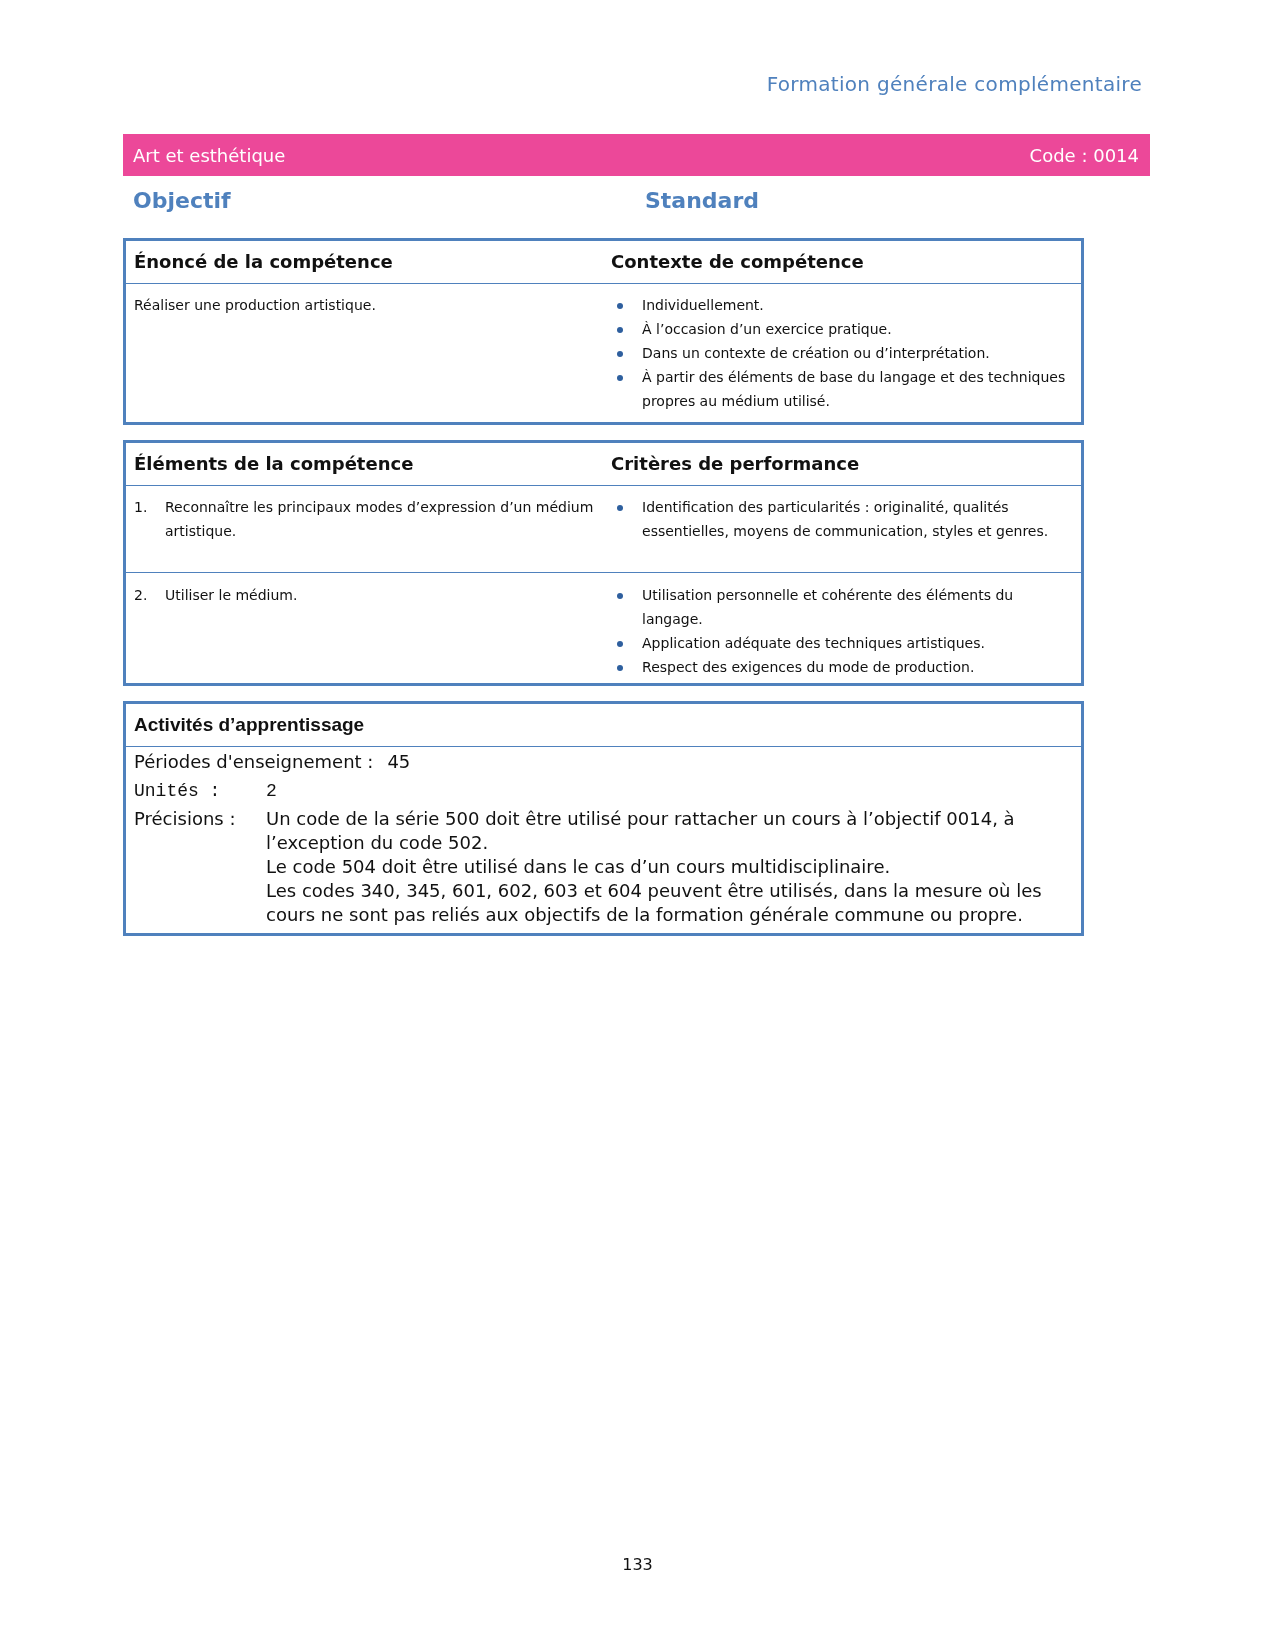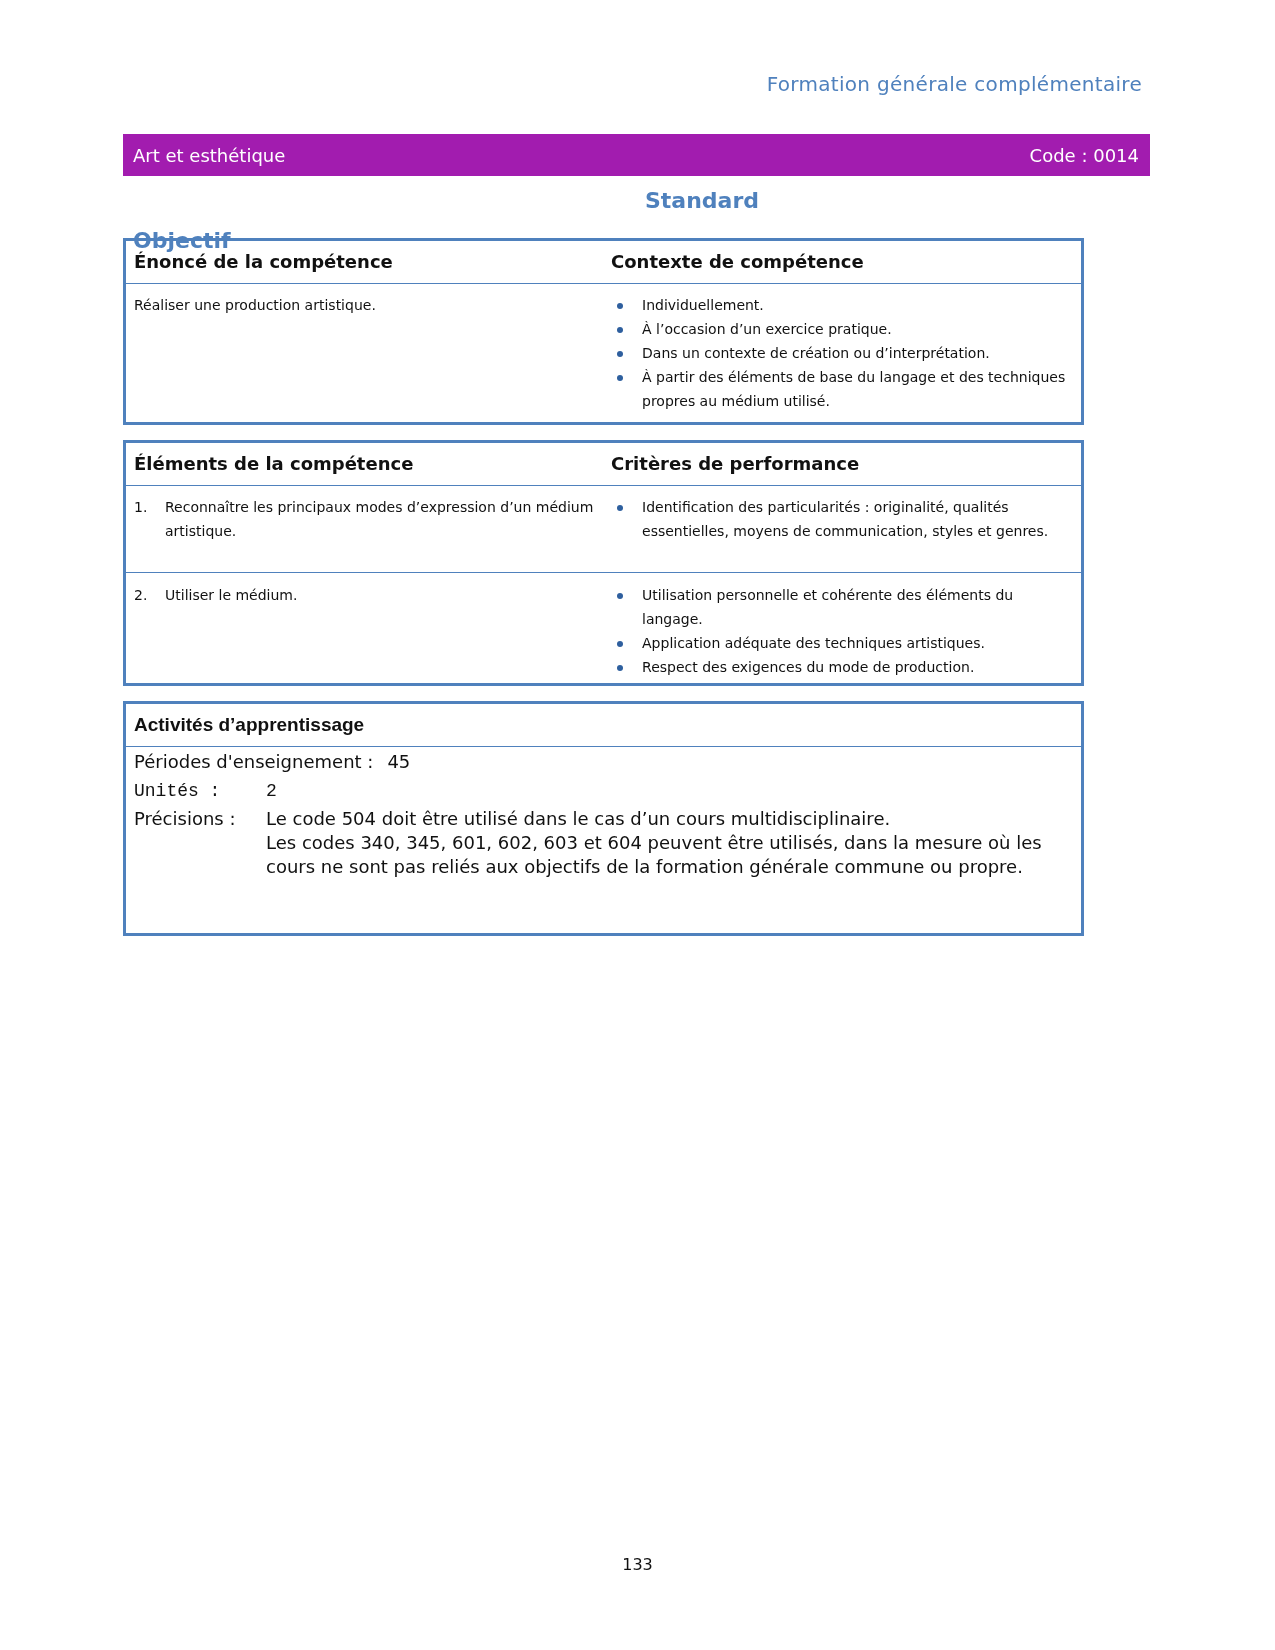--- a/index.html
+++ b/index.html
@@ -1,26 +1,26 @@
 <!DOCTYPE html>
 <html><head>
   <meta charset="utf-8">
   <style>
     html, body { margin: 0; padding: 0; background: #ffffff; }
     body { width: 1275px; height: 1650px; position: relative; overflow: hidden;
            font-family: "DejaVu Sans", sans-serif; color: #111; }
     .running-head { position: absolute; right: 133px; top: 72px; font-size: 20px;
                     color: #4f81bd; letter-spacing: 0.3px; }
     .banner { position: absolute; left: 123px; top: 134px; width: 1027px; height: 42px;
-              background: #a21caf; color: #fff; font-size: 18px; display: flex;
+              background: #ec4899; color: #fff; font-size: 18px; display: flex;
               align-items: center; justify-content: space-between; box-sizing: border-box;
               padding: 0 11px 0 10px; }
     .col-heads { position: absolute; top: 188px; left: 133px; width: 1010px; height: 36px; }
     .col-head { position: absolute; top: 0; font-size: 22px; font-weight: bold; color: #4f81bd; }
-    .col-head.left { left: 0; margin-top: 40px; }
+    .col-head.left { left: 0; }
     .col-head.right { left: 512px; }
     .box { position: absolute; left: 123px; width: 961px; border: 3px solid #4f81bd;
            box-sizing: border-box; }
     .box-row { position: relative; display: flex; border-bottom: 1px solid #4f81bd; }
     .box-row:last-child { border-bottom: none; }
     .cell { box-sizing: border-box; padding: 0 8px 0 8px; font-size: 14px; line-height: 24px; }
     .cell.left { width: 510px; }
     .cell.right { width: 511px; }
     .hdr .cell { font-weight: bold; font-size: 18px; height: 42px; display: flex; align-items: center; }
     ul.bul { margin: 0; padding: 0; list-style: none; }
@@ -112,20 +112,21 @@
       <span class="act-label">Périodes d'enseignement :</span>
       <span style="margin-left:14px;">45</span>
     </div>
     <div class="act-row" style="margin-bottom:4px;font-family:Liberation Mono, monospace;">
       <span class="act-label" style="width:132px;display:inline-block;">Unités :</span>
       <span>2</span>
     </div>
     <div class="act-row">
       <span class="act-label" style="width:132px;flex:0 0 132px;">Précisions :</span>
       <div class="act-lines" style="width:870px;">
+        <div>Un code de la série 500 doit être utilisé pour rattacher un cours à l’objectif 0014, à l’exception du code 502.</div>
         <div>Le code 504 doit être utilisé dans le cas d’un cours multidisciplinaire.</div>
         <div>Les codes 340, 345, 601, 602, 603 et 604 peuvent être utilisés, dans la mesure où les cours ne sont pas reliés aux objectifs de la formation générale commune ou propre.</div>
       </div>
     </div>
   </div>
 </div>
 
 <div class="page-number">133</div>
 
 </body></html>

